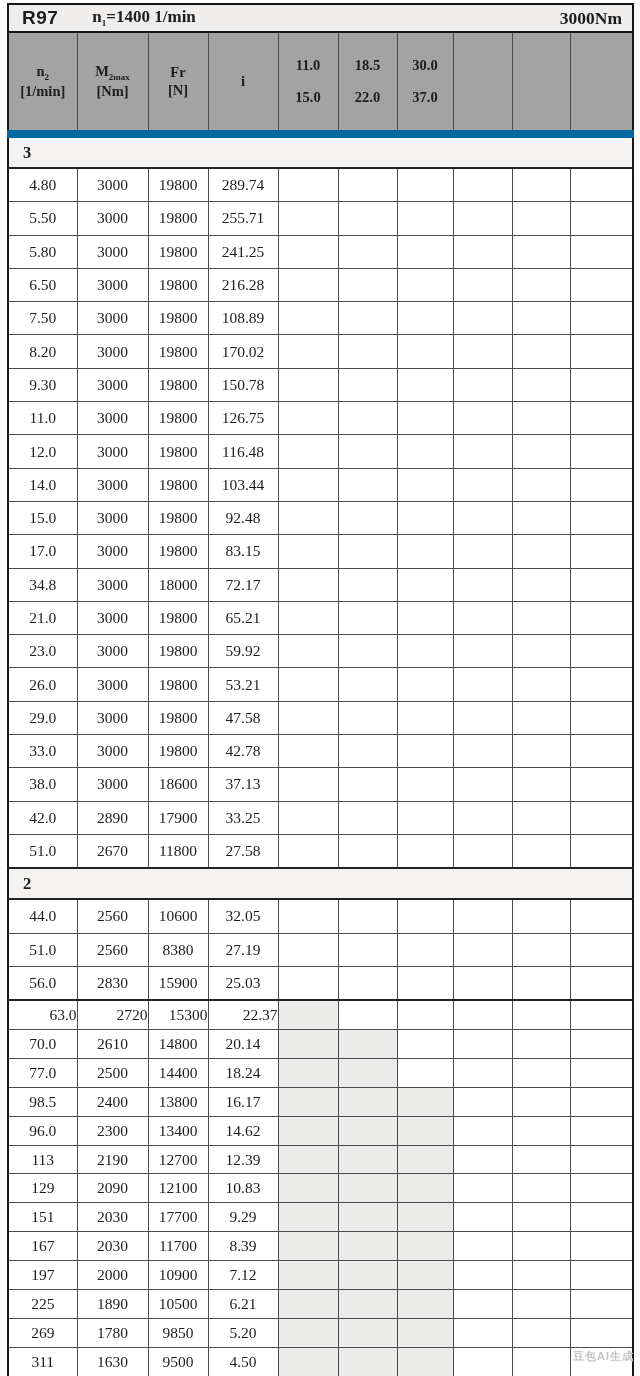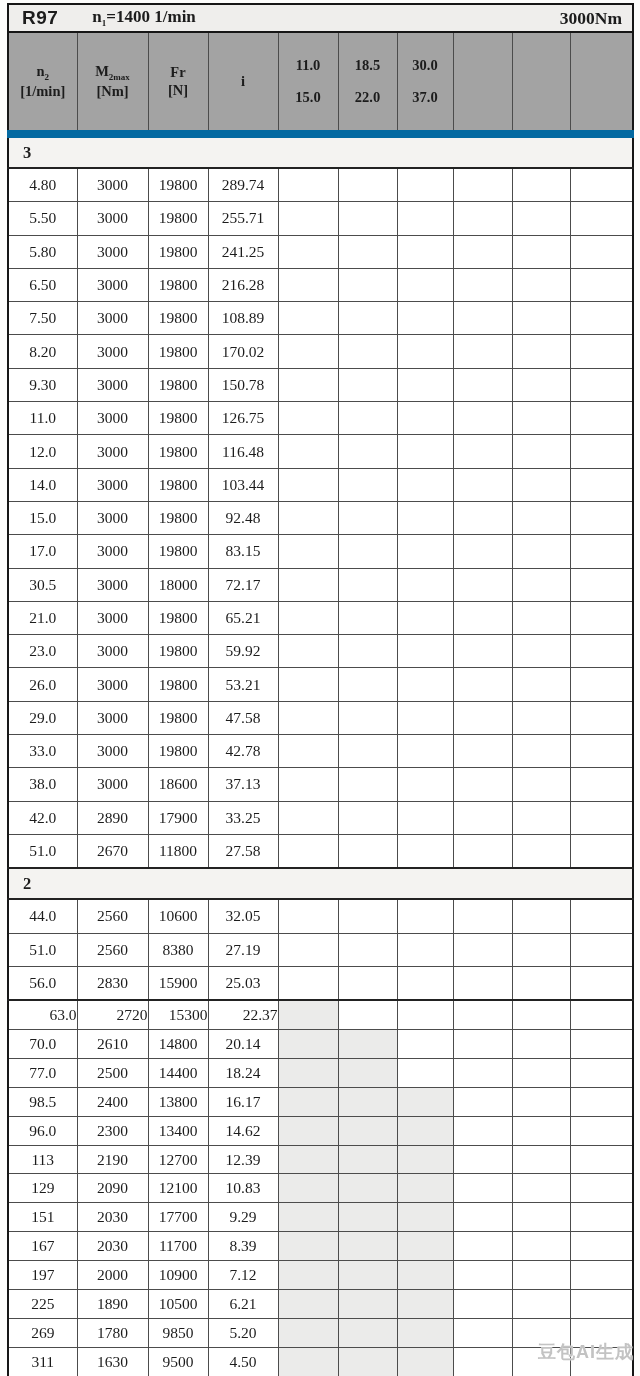--- a/index.html
+++ b/index.html
@@ -67,21 +67,21 @@
   }
   tr.datarow td{height:32.3px;font-size:15.5px;background:#fff;}
   tr.datarow.compact td{height:27.9px;}
   tr.thick-top td{border-top:2px solid #222;text-align:right;}
   tr.datarow td.shade{background:#ebebea;}
   
   .watermark{
     position:absolute;
     right:6px;bottom:12px;
     font-family:"Liberation Sans",sans-serif;
-    font-size:18px;
+    font-size:11px;
     font-weight:bold;
     color:#c3c3c3;
     text-shadow:0 0 1px #ffffff;
     letter-spacing:1px;
   }
 </style>
 </head>
 <body>
 
 <div class="sheet">
@@ -277,21 +277,21 @@
           <td>19800</td>
           <td>83.15</td>
           <td></td>
           <td></td>
           <td></td>
           <td></td>
           <td></td>
           <td></td>
         </tr>
         <tr class="datarow">
-          <td>30.5</td>
+          <td>34.8</td>
           <td>3000</td>
           <td>18000</td>
           <td>72.17</td>
           <td></td>
           <td></td>
           <td></td>
           <td></td>
           <td></td>
           <td></td>
         </tr>

